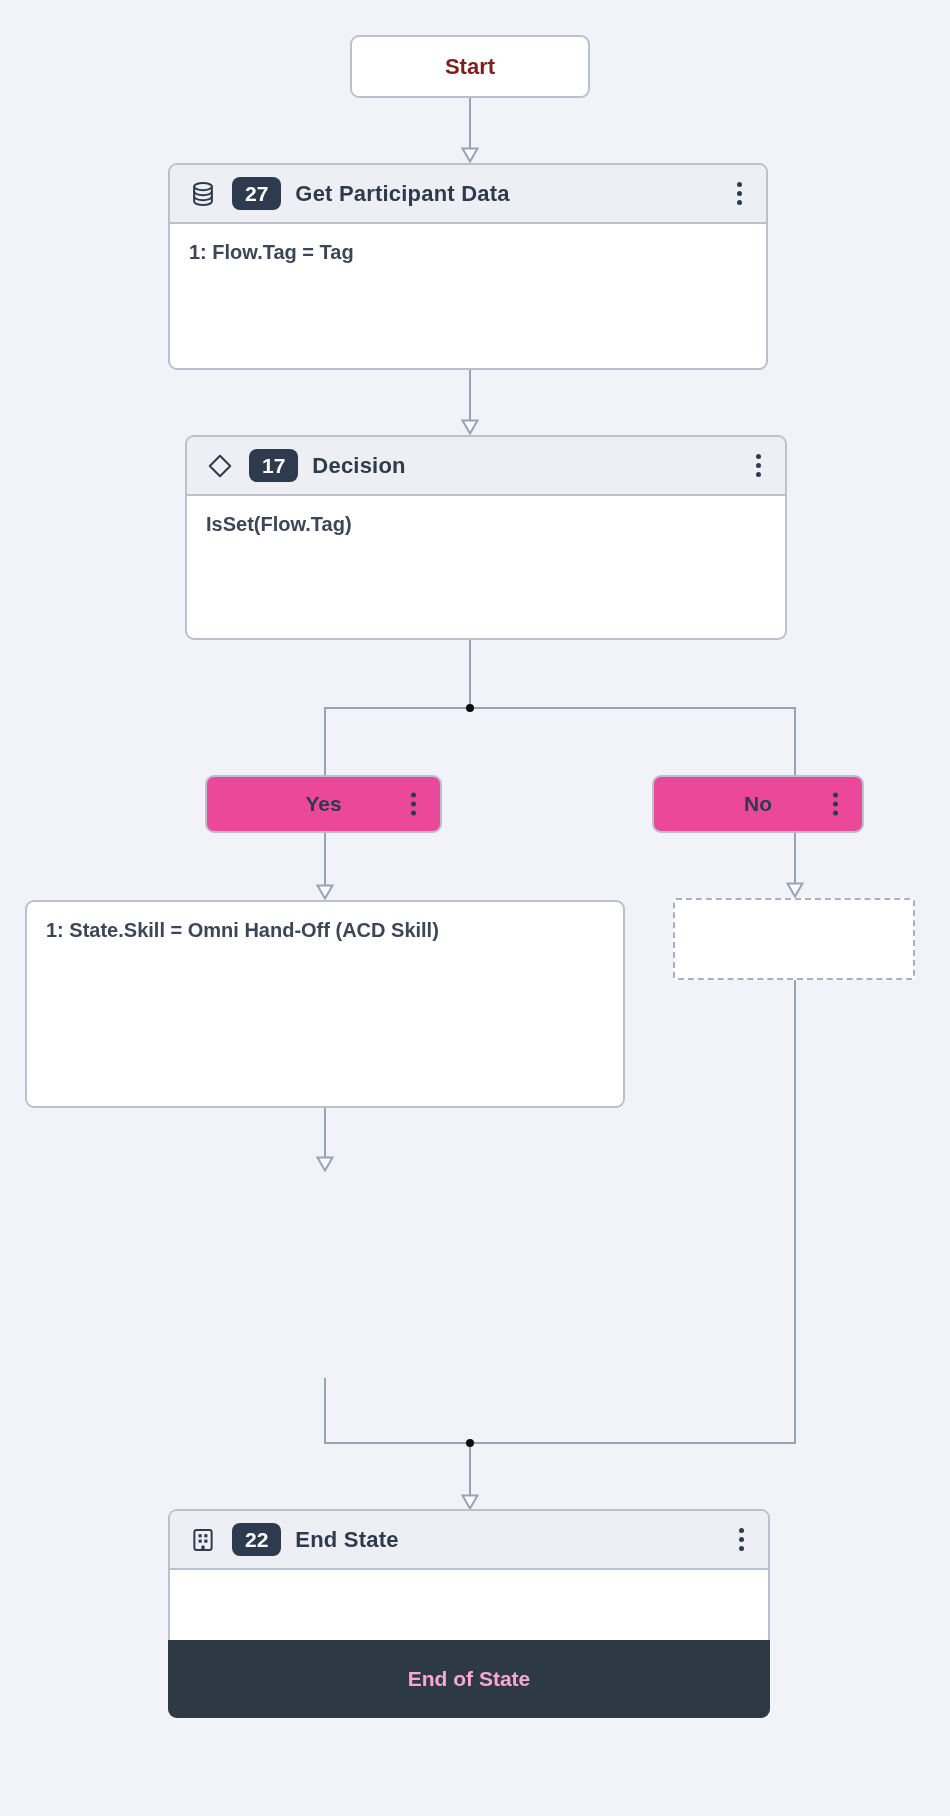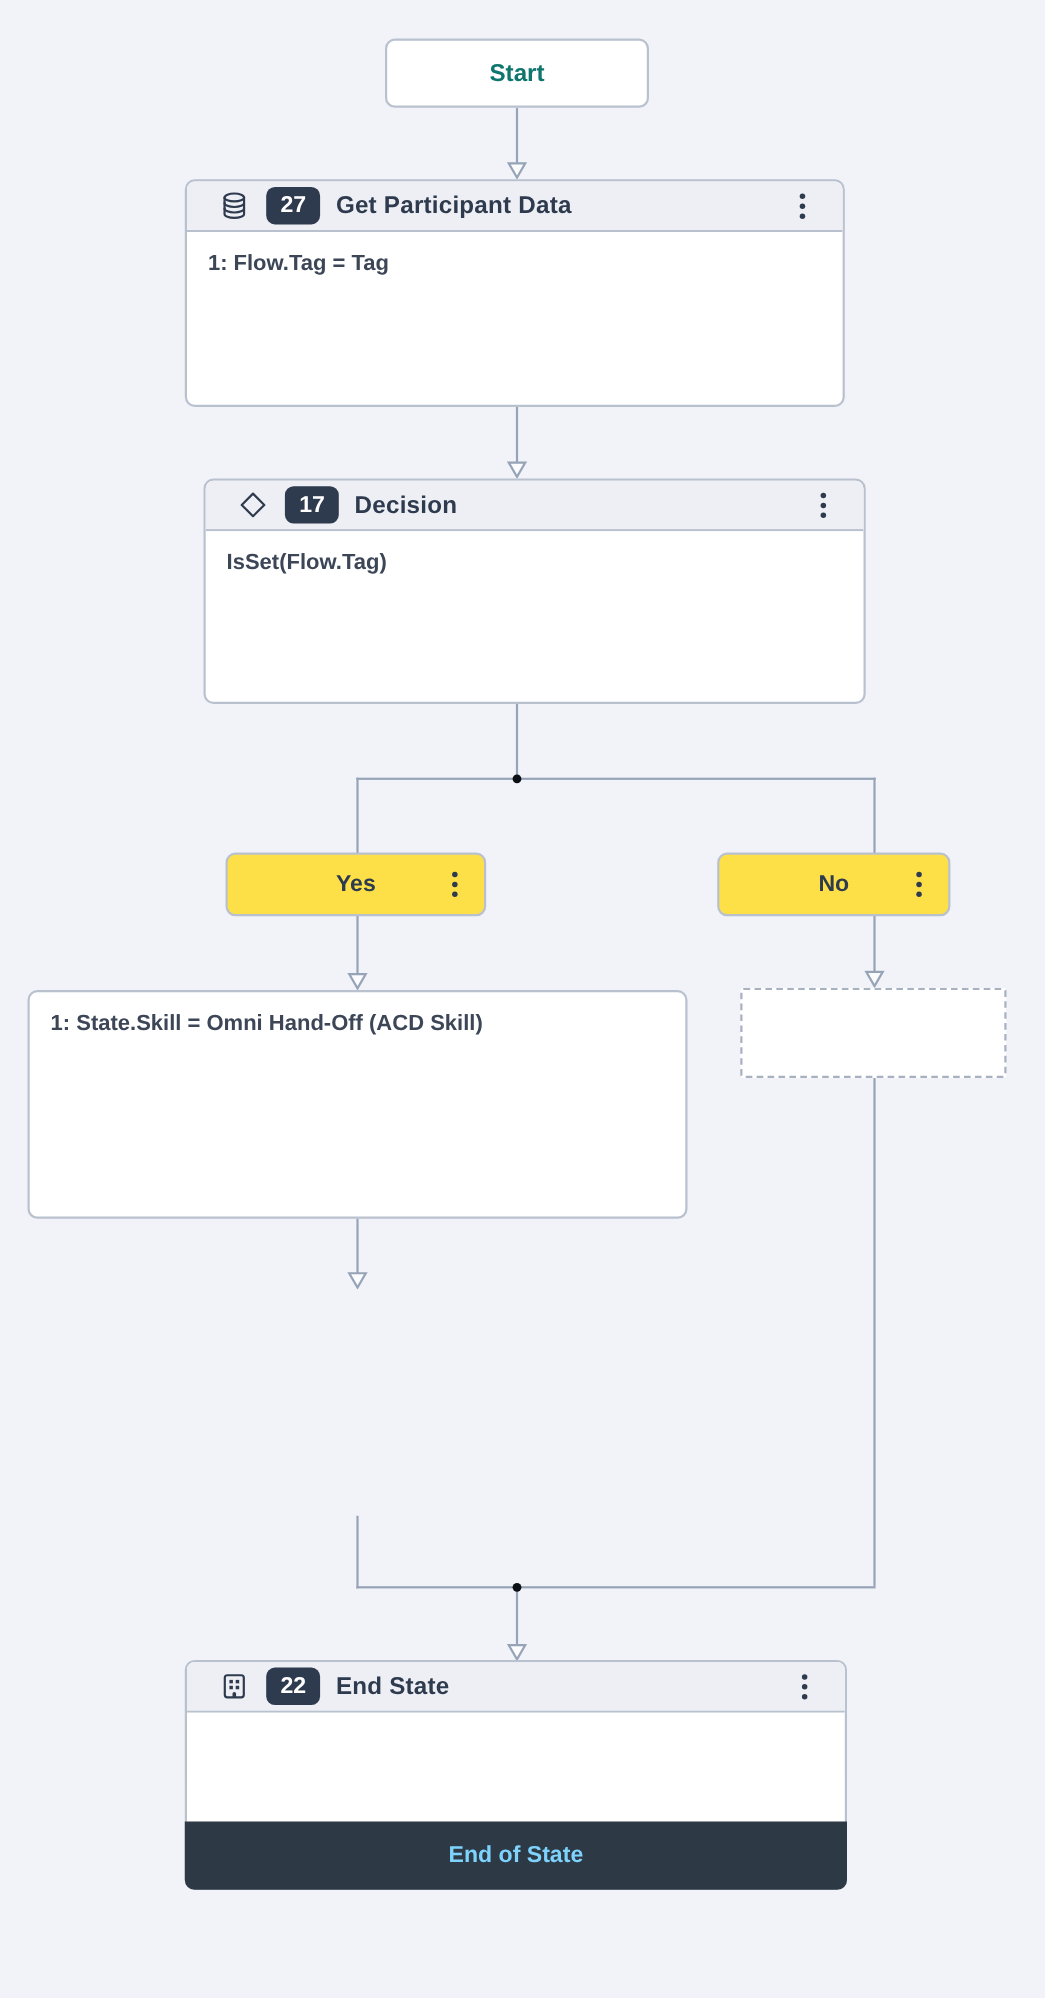--- a/index.html
+++ b/index.html
@@ -27,22 +27,22 @@
     position:absolute;
     background:#ffffff;
     border:2px solid #b9c1cf;
     border-radius:9px;
     box-sizing:border-box;
     z-index:2;
   }
   .node-header{
     display:flex;align-items:center;
     gap:14px;
-    height:46px;
-    padding:0 28px;
+    height:59px;
+    padding:0 18px;
     background:#edeff4;
     border-bottom:2px solid #b9c1cf;
     border-radius:7px 7px 0 0;
     box-sizing:border-box;
   }
   .node-icon{display:flex;align-items:center;justify-content:center;width:30px;height:30px;flex:0 0 auto;}
   .badge{
     background:#2e3a4d;color:#ffffff;
     font-weight:bold;font-size:21px;
     padding:4px 13px;border-radius:8px;
@@ -58,55 +58,55 @@
   }
   .kebab i{width:5px;height:5px;border-radius:50%;background:#2e3a4d;display:block;}
   .node-body{
     padding:15px 19px;
     font-size:20px;color:#3c4657;
     line-height:1.3;
     font-weight:bold;
   }
   .simple-node{
     position:absolute;
-    background:#fde047;
+    background:#ec4899;
     border:2px solid #b9c1cf;
     border-radius:9px;
     box-sizing:border-box;
     display:flex;align-items:center;justify-content:center;
     z-index:3;
     text-align:center;
   }
   .simple-node .lbl{font-weight:bold;font-size:21px;color:#2e3a4d;}
   .simple-node .kebab{position:absolute;right:18px;top:50%;transform:translateY(-50%);margin-left:0;}
   .start-node{
     position:absolute;
     background:#ffffff;
     border:2px solid #b9c1cf;
     border-radius:9px;
     box-sizing:border-box;
     display:flex;align-items:center;justify-content:center;
-    font-weight:bold;font-size:22px;color:#0f766e;
+    font-weight:bold;font-size:22px;color:#7f1d1d;
     z-index:2;
   }
   .ghost-node{
     position:absolute;
     background:#ffffff;
     border:2px dashed #a8b1c0;
     border-radius:3px;
     box-sizing:border-box;
     z-index:2;
   }
   .footer-bar{
     position:absolute;left:-2px;right:-2px;bottom:-2px;
-    height:62px;
+    height:78px;
     background:#2e3946;
     border-radius:0 0 9px 9px;
     display:flex;align-items:center;justify-content:center;
-    color:#7dd3fc;font-weight:bold;font-size:21px;
+    color:#f9a8d4;font-weight:bold;font-size:21px;
   }
   svg{display:block;}
 </style>
 </head>
 <body>
 
 <div class="canvas">
 
   <div class="line vline" style="left:469px;top:98px;height:52px;"></div>
   <div class="line vline" style="left:469px;top:370px;height:52px;"></div>

